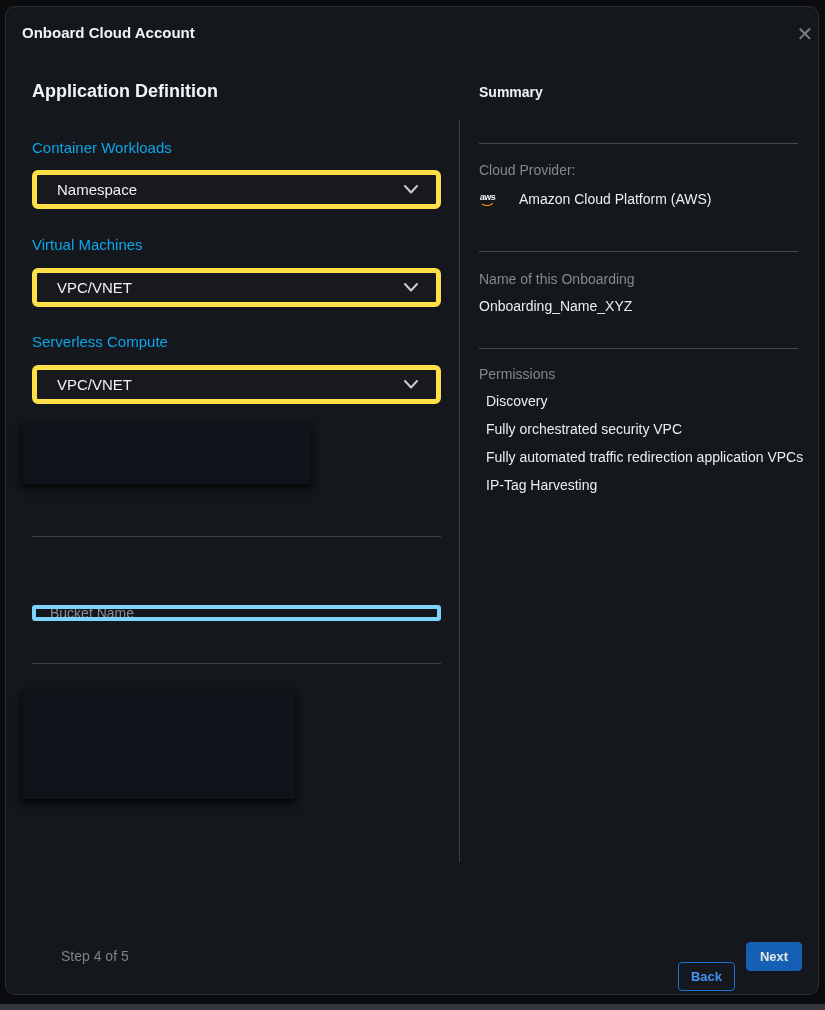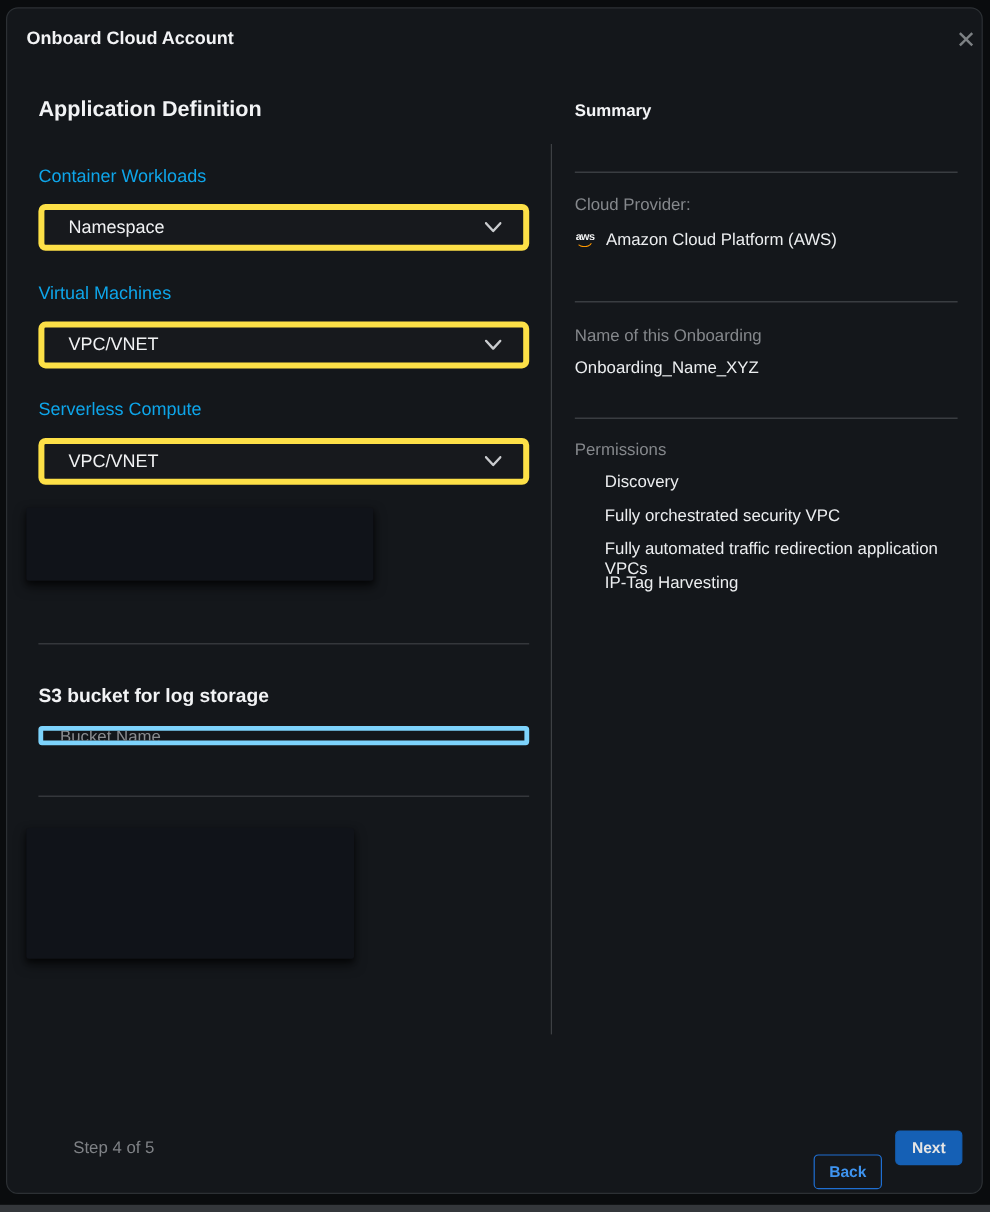--- a/index.html
+++ b/index.html
@@ -65,35 +65,35 @@
   }
   .summary-heading {
     position:absolute; left:473px; top:77px;
     font-size:14px; font-weight:bold; color:#f2f3f5;
   }
   .hr-right { position:absolute; left:473px; width:319px; height:1px; background:#44474b; }
   .sum-label { position:absolute; left:473px; font-size:14px; color:#85888c; }
   .sum-value { position:absolute; left:473px; font-size:14px; color:#eceef0; }
   .aws-row {
     position:absolute; left:473px; top:184px;
-    display:flex; align-items:center; gap:9px;
+    display:flex; align-items:center; gap:23px;
   }
   .aws-logo {
     width:17px; height:13px; position:relative;
     display:flex; align-items:flex-start; justify-content:center;
   }
   .aws-logo .aws-word {
     font-size:9px; font-weight:bold; color:#f5f6f7; letter-spacing:-0.5px; line-height:1;
   }
   .aws-logo .aws-smile {
     position:absolute; bottom:0; left:1px; width:14px; height:6px;
     border:1.5px solid transparent; border-bottom-color:#ff9900;
     border-radius:0 0 8px 8px;
   }
-  .perm-item { position:absolute; left:498px; font-size:14px; color:#eceef0; }
+  .perm-item { position:absolute; left:480px; font-size:14px; color:#eceef0; }
   .step-text { position:absolute; left:28px; top:941px; font-size:14px; color:#7f8286;margin-left:27px; }
   .btn {
     position:absolute; top:935px; height:29px; border-radius:4px;
     font-size:13px; font-weight:bold; cursor:pointer;
     display:flex; align-items:center; justify-content:center;
     font-family:"Liberation Sans","DejaVu Sans",sans-serif;
   }
   .btn-back {
     left:672px; width:57px;
     background:transparent; border:1px solid #1f6fd2; color:#3e94f0;margin-top:20px;
@@ -136,21 +136,20 @@
     <span class="dd-value">VPC/VNET</span>
     <svg class="chev" viewBox="0 0 14 9">
         <polyline points="1,1 7,7.5 13,1" fill="none" stroke="#c9cbce" stroke-width="2" stroke-linecap="round" stroke-linejoin="round"></polyline>
       </svg>
   </div>
 
   <div class="ghost-panel" style="left:16px; top:416px; width:289px; height:61px;"></div>
 
   <div class="hr-left" style="top:529px;"></div>
 
-  <div class="s3-heading">S3 bucket for log storage</div>
   <input class="bucket-input" type="text" placeholder="Bucket Name" style="">
 
   <div class="hr-left" style="top:656px;"></div>
 
   <div class="ghost-panel" style="left:16px; top:683px; width:273px; height:109px;"></div>
 
   <div class="v-divider"></div>
 
   <div class="summary-heading">Summary</div>
 

